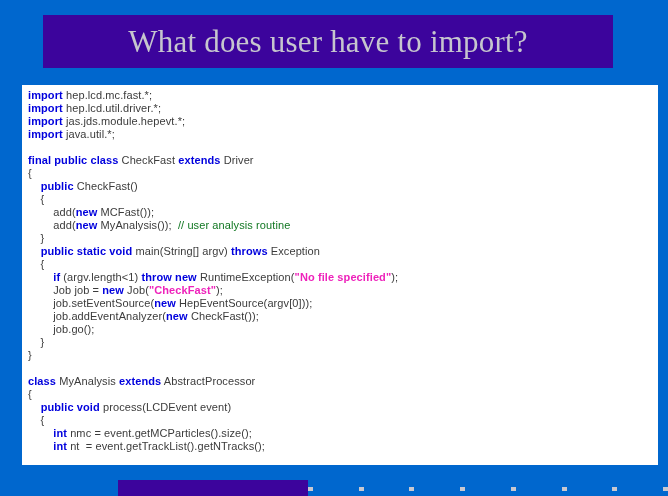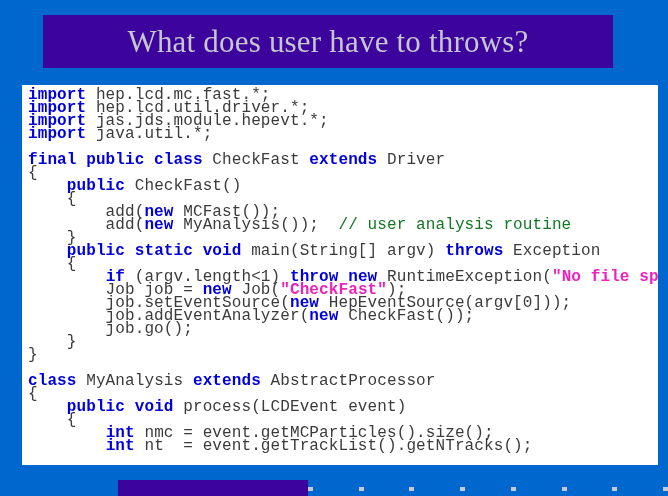--- a/index.html
+++ b/index.html
@@ -42,22 +42,22 @@
     position: absolute;
     left: 22px;
     top: 85px;
     width: 636px;
     height: 380px;
     background: #ffffff;
     overflow: hidden;
     box-sizing: border-box;
   }
   #code-listing {
-    font-family: Liberation Mono, monospace;
-    font-size: 16px;
+    font-family: Liberation Sans, sans-serif;
+    font-size: 11px;
     line-height: 13px;
     white-space: pre;
     margin: 0;
     padding: 4px 0 0 6px;
     color: #3b3b3b;
     letter-spacing: 0.1px;
   }
   .ln { display: block; height: 13px; }
   .kw  { color: #0000dd; font-weight: bold; }
   .str { color: #ee22bb; font-weight: bold; }
@@ -87,21 +87,21 @@
     display: block;
     width: 5px;
     height: 4px;
     background: #c8c8d0;
   }
 </style>
 </head>
 <body>
 
 <div id="title-banner">
-  <div id="title-text">What does user have to throws?</div>
+  <div id="title-text">What does user have to import?</div>
 </div>
 
 <div id="code-panel">
   <pre id="code-listing"><span class="ln"><span class="kw">import</span><span class="pl"> hep.lcd.mc.fast.*;</span></span><span class="ln"><span class="kw">import</span><span class="pl"> hep.lcd.util.driver.*;</span></span><span class="ln"><span class="kw">import</span><span class="pl"> jas.jds.module.hepevt.*;</span></span><span class="ln"><span class="kw">import</span><span class="pl"> java.util.*;</span></span><span class="ln">&nbsp;</span><span class="ln"><span class="kw">final public class</span><span class="pl"> CheckFast </span><span class="kw">extends</span><span class="pl"> Driver</span></span><span class="ln"><span class="pl">{</span></span><span class="ln"><span class="pl">    </span><span class="kw">public</span><span class="pl"> CheckFast()</span></span><span class="ln"><span class="pl">    {</span></span><span class="ln"><span class="pl">        add(</span><span class="kw">new</span><span class="pl"> MCFast());</span></span><span class="ln"><span class="pl">        add(</span><span class="kw">new</span><span class="pl"> MyAnalysis());  </span><span class="cmt">// user analysis routine</span></span><span class="ln"><span class="pl">    }</span></span><span class="ln"><span class="pl">    </span><span class="kw">public static void</span><span class="pl"> main(String[] argv) </span><span class="kw">throws</span><span class="pl"> Exception</span></span><span class="ln"><span class="pl">    {</span></span><span class="ln"><span class="pl">        </span><span class="kw">if</span><span class="pl"> (argv.length&lt;1) </span><span class="kw">throw new</span><span class="pl"> RuntimeException(</span><span class="str">"No file specified"</span><span class="pl">);</span></span><span class="ln"><span class="pl">        Job job = </span><span class="kw">new</span><span class="pl"> Job(</span><span class="str">"CheckFast"</span><span class="pl">);</span></span><span class="ln"><span class="pl">        job.setEventSource(</span><span class="kw">new</span><span class="pl"> HepEventSource(argv[0]));</span></span><span class="ln"><span class="pl">        job.addEventAnalyzer(</span><span class="kw">new</span><span class="pl"> CheckFast());</span></span><span class="ln"><span class="pl">        job.go();</span></span><span class="ln"><span class="pl">    }</span></span><span class="ln"><span class="pl">}</span></span><span class="ln">&nbsp;</span><span class="ln"><span class="kw">class</span><span class="pl"> MyAnalysis </span><span class="kw">extends</span><span class="pl"> AbstractProcessor</span></span><span class="ln"><span class="pl">{</span></span><span class="ln"><span class="pl">    </span><span class="kw">public void</span><span class="pl"> process(LCDEvent event)</span></span><span class="ln"><span class="pl">    {</span></span><span class="ln"><span class="pl">        </span><span class="kw">int</span><span class="pl"> nmc = event.getMCParticles().size();</span></span><span class="ln"><span class="pl">        </span><span class="kw">int</span><span class="pl"> nt  = event.getTrackList().getNTracks();</span></span><span class="ln">&nbsp;</span></pre>
 </div>
 
 <div id="footer-bar"></div>
 <div id="footer-dashes">
     <i style="background: rgb(200, 200, 208);"></i>
     <i style="background: rgb(200, 200, 208);"></i>

